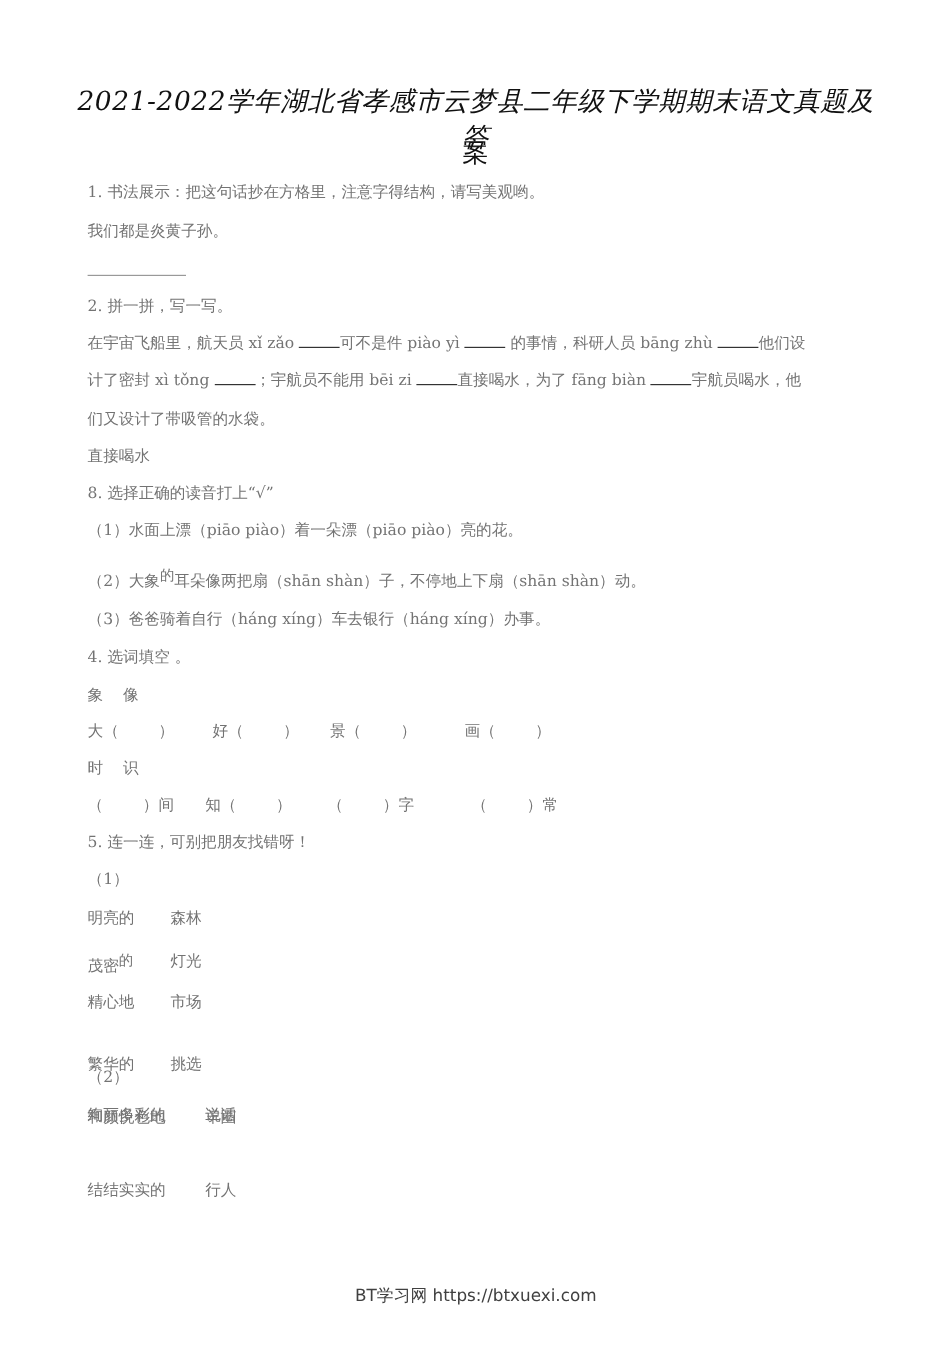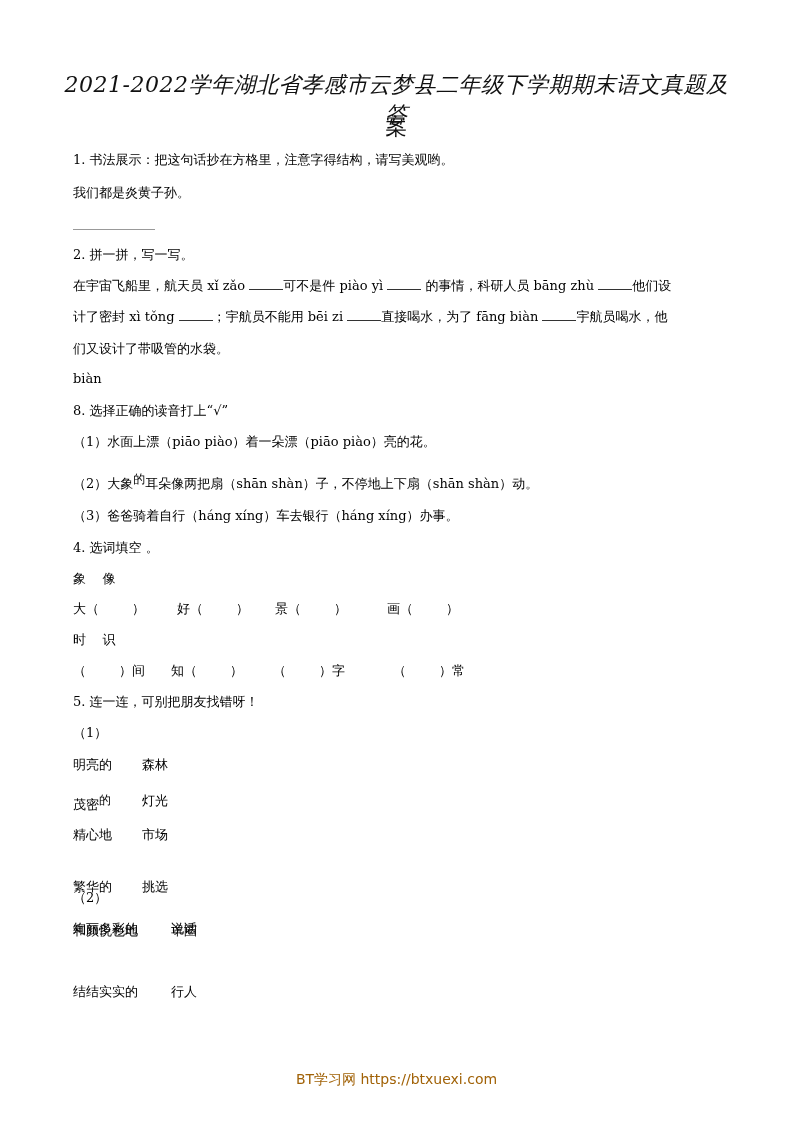--- a/index.html
+++ b/index.html
@@ -2,26 +2,26 @@
 <html><head>
 <meta charset="utf-8">
 <style>
   html, body { margin: 0; padding: 0; background: #ffffff; }
   body { width: 793px; height: 1122px; position: relative; overflow: hidden;
          font-family: "DejaVu Serif", "Liberation Serif", serif; color: #222; }
   .title { position: absolute; left: 60px; width: 673px; text-align: center;
            font-size: 22px; color: #111; letter-spacing: 0.5px; }
   .t1 { top: 70px; font-style: italic; }
   .t2 { top: 112px; }
-  .line { position: absolute; left: 73px; font-size: 13px; white-space: nowrap; color: #000000; }
+  .line { position: absolute; left: 73px; font-size: 13px; white-space: nowrap; color: #737373; }
   .rule { position: absolute; left: 73px; top: 229px; width: 82px; border-top: 1px solid #999; }
   .blank { display: inline-block; border-bottom: 1px solid #333; width: 34px; height: 12px; vertical-align: baseline; }
   .sup { font-size: 12px; vertical-align: 5px; }
   .footer { position: absolute; top: 1071px; left: 0; width: 793px; text-align: center;
-            font-family: "DejaVu Sans", sans-serif; font-size: 14px; color: #a16207; }
+            font-family: "DejaVu Sans", sans-serif; font-size: 14px; color: #404040; }
   .col2 { position: absolute; }
 </style>
 </head>
 <body>
 
 <div class="title t1">2021-2022学年湖北省孝感市云梦县二年级下学期期末语文真题及答</div>
 <div class="title t2">案</div>
 
 <div class="line" style="top:151px">1. 书法展示：把这句话抄在方格里，注意字得结构，请写美观哟。</div>
 <div class="line" style="top:184px">我们都是炎黄子孙。</div>
@@ -29,21 +29,21 @@
 
 <div class="line" style="top:246px">2. 拼一拼，写一写。</div>
 <div class="line" style="top:277px">
   <span>在宇宙飞船里，航天员 xǐ zǎo </span><span class="blank"></span><span>可不是件 piào yì </span><span class="blank"></span><span> 的事情，科研人员 bāng zhù  </span><span class="blank"></span><span>他们设</span>
 </div>
 <div class="line" style="top:308px">
   <span>计了密封 xì tǒng  </span><span class="blank"></span><span>；宇航员不能用 bēi zi  </span><span class="blank"></span><span>直接喝水，为了 fāng biàn </span><span class="blank"></span><span>宇航员喝水，他</span>
 </div>
 <div class="line" style="top:340px">们又设计了带吸管的水袋。</div>
 
-<div class="line" style="top:371px">biàn</div>
+<div class="line" style="top:371px">直接喝水</div>
 
 <div class="line" style="top:402px">8. 选择正确的读音打上“√”</div>
 <div class="line" style="top:433px">（1）水面上漂（piāo  piào）着一朵漂（piāo piào）亮的花。</div>
 <div class="line" style="top:471px">
   <span>（2）大象</span><span class="sup">的</span><span>耳朵像两把扇（shān shàn）子，不停地上下扇（shān shàn）动。</span>
 </div>
 <div class="line" style="top:507px">（3）爸爸骑着自行（háng xíng）车去银行（háng xíng）办事。</div>
 
 <div class="line" style="top:539px">4. 选词填空 。</div>
 <div class="line" style="top:570px; white-space:pre">象    像</div>

